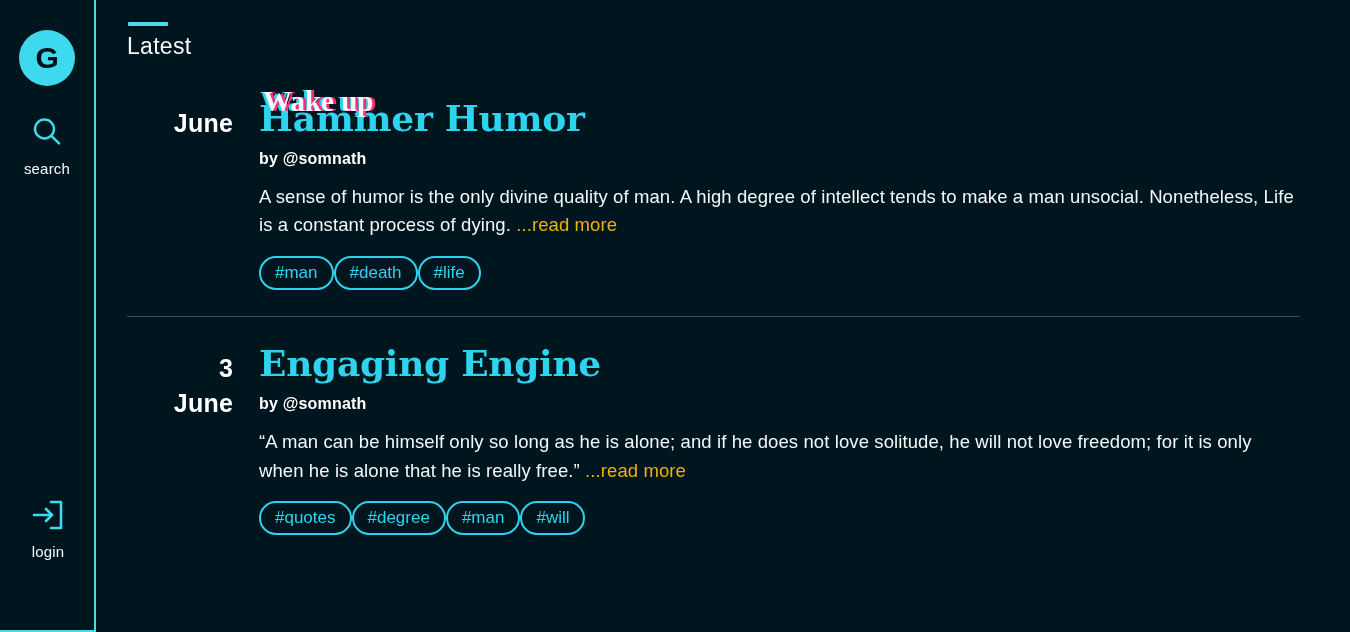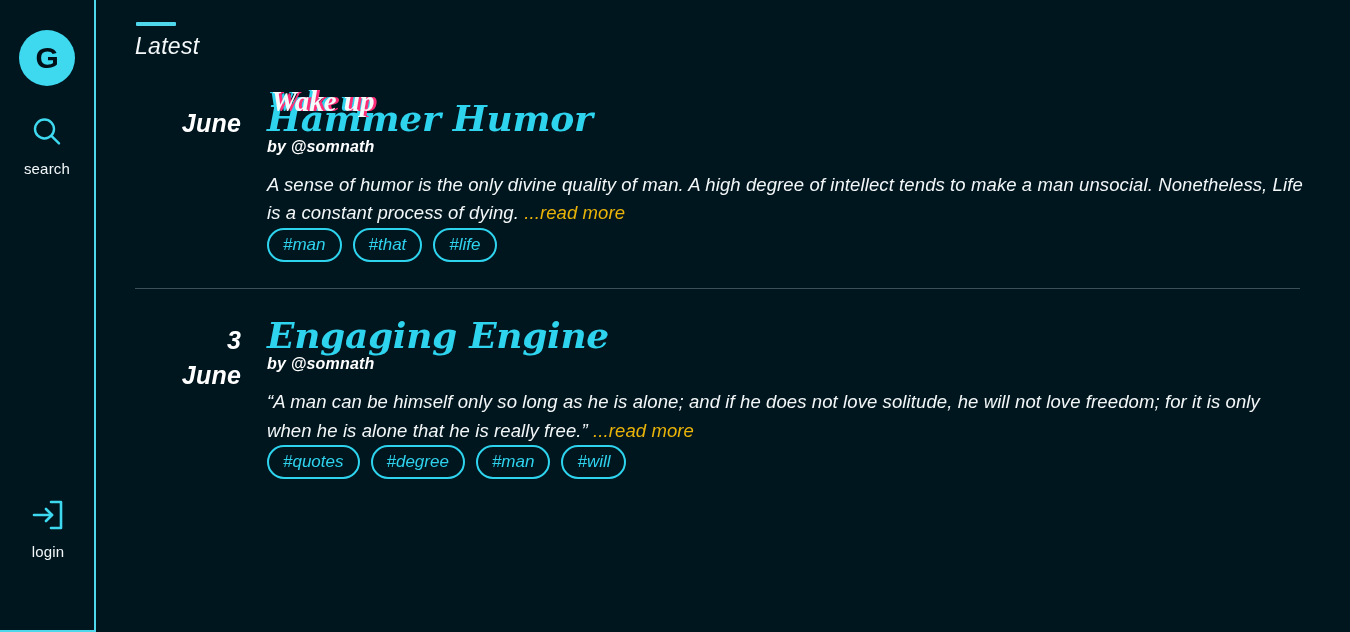--- a/index.html
+++ b/index.html
@@ -85,24 +85,23 @@
     width: 96px;
     margin-top: 0;
   }
 
   
   .main {
     flex: 1;
     position: relative;
     height: 632px;
     background: #00161f;
-    padding-left: 39px;
+    padding-left: 31px;
     padding-top: 22px;
     overflow: hidden;
-    font-style: italic;
   }
 
   .section-head {
     margin-left: 0;
   }
 
   .section-rule {
     width: 40px;
     height: 4px;
     background: #4fd8ec;
@@ -176,21 +175,21 @@
     font-weight: bold;
     font-size: 29px;
     letter-spacing: 0px;
     color: #f4f9fa;
     text-shadow: 3px 0 #ff2d78, -3px 0 #2ed3ee;
     pointer-events: none;
     white-space: nowrap;
   }
 
   .post-author {
-    margin-top: 0;
+    margin-top: 12px;
     font-size: 16px;
     font-weight: bold;
     color: #ffffff;
     letter-spacing: 0.2px;
   }
 
   .post-excerpt {
     margin-top: 15px;
     font-size: 18.5px;
     line-height: 1.55;
@@ -199,23 +198,23 @@
     letter-spacing: 0.1px;
   }
 
   .read-more {
     color: #eab308;
     text-decoration: none;
     cursor: pointer;
   }
 
   .tag-row {
+    margin-top: 16px;
     display: flex;
     flex-wrap: wrap;
-    gap: 11px;
   }
 
   .tag {
     border: 2px solid #2ed3ee;
     color: #2ed3ee;
     border-radius: 999px;
     padding: 6px 14px 7px 14px;
     font-size: 17px;
     line-height: 1;
     cursor: pointer;
@@ -272,21 +271,21 @@
         </div>
         <div class="post-body">
           <a class="post-title">
             <span>Hammer Humor</span>
             <span class="glitch-layer">Wake up</span>
           </a>
           <div class="post-author">by @somnath</div>
           <p class="post-excerpt"><span>A sense of humor is the only divine quality of man. A high degree of intellect tends to make a man unsocial. Nonetheless, Life is a constant process of dying. </span><a class="read-more">...read more</a></p>
           <div class="tag-row">
             <span class="tag">#man</span>
-            <span class="tag">#that</span>
+            <span class="tag">#death</span>
             <span class="tag">#life</span>
           </div>
         </div>
       </article>
 
       <article class="post">
         <div class="post-date">
           <div>3</div>
           <div>June</div>
         </div>

